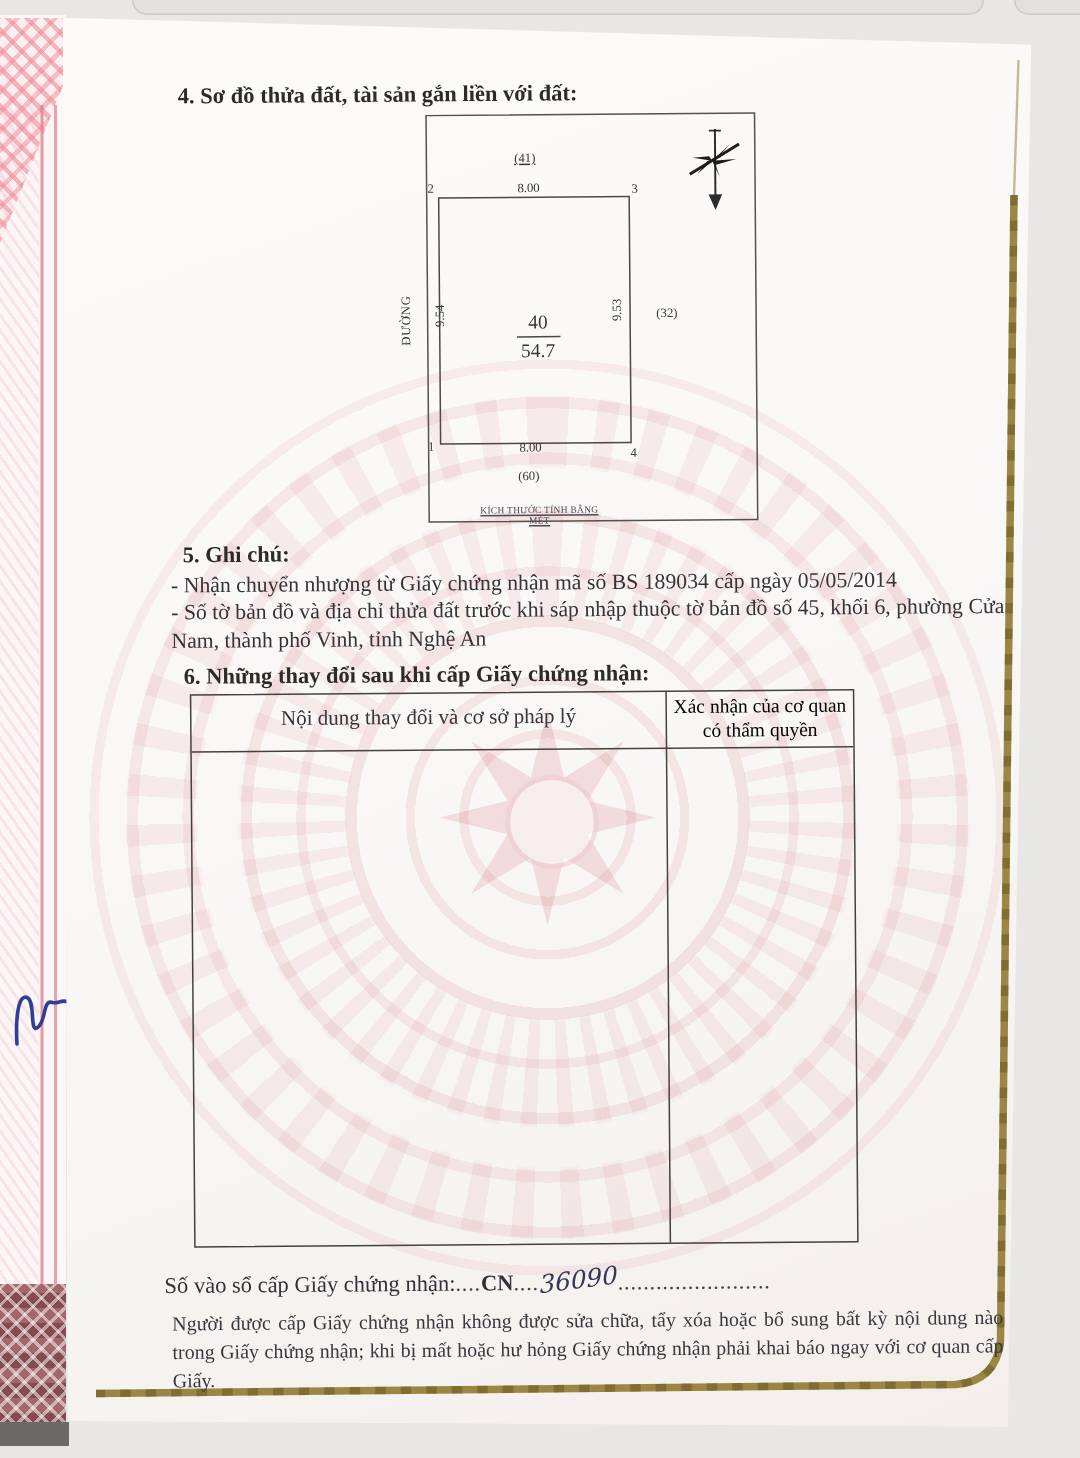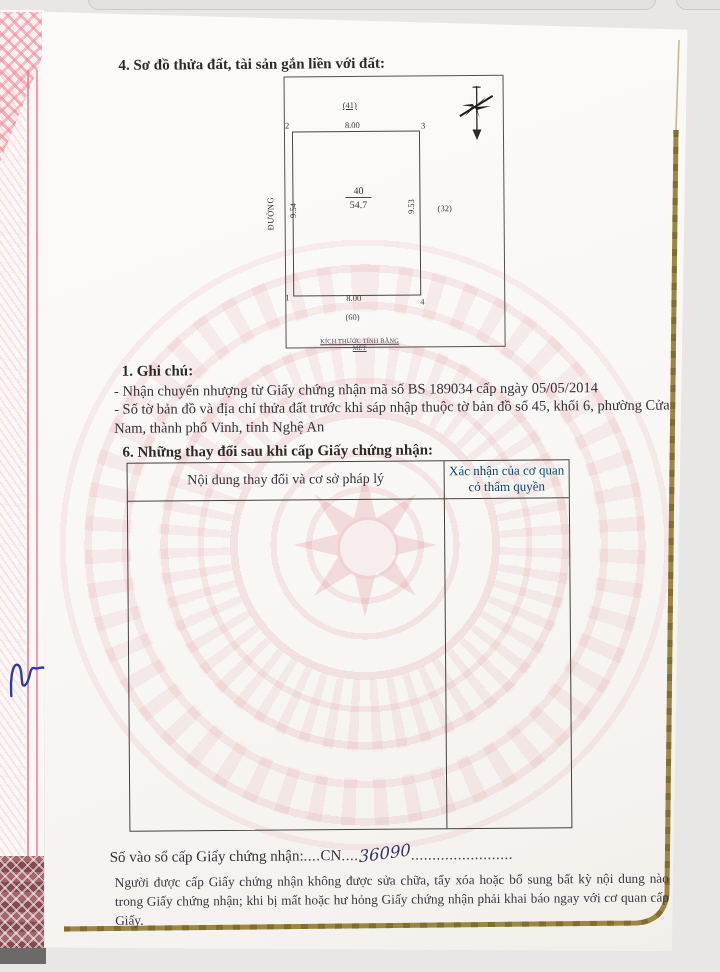--- a/index.html
+++ b/index.html
@@ -58,45 +58,45 @@
     mask:radial-gradient(closest-side, transparent 0 43%, #000 44% 66%, transparent 67% 75%, #000 76% 90%, transparent 91%);}
   .wm-star{left:293px;top:473px;width:144px;height:144px;background:rgba(210,110,122,.20);
     clip-path:polygon(50% 0%,57.7% 31.5%,85.4% 14.6%,68.5% 42.3%,100% 50%,68.5% 57.7%,85.4% 85.4%,57.7% 68.5%,50% 100%,42.3% 68.5%,14.6% 85.4%,31.5% 57.7%,0% 50%,31.5% 42.3%,14.6% 14.6%,42.3% 31.5%);}
   .wm-core{left:337px;top:517px;width:56px;height:56px;border-radius:50%;
     border:3px solid rgba(210,110,122,.22);background:rgba(255,255,255,.5);}
 
   
   .content{position:absolute;left:0;top:0;width:720px;height:972px;
     transform:rotate(-0.45deg);transform-origin:360px 520px;}
 
-  .t-bold{font-weight:normal;}
+  .t-bold{font-weight:bold;}
   .sec-title{position:absolute;font-size:15px;font-weight:bold;color:#2e2b27;}
   .body-line{position:absolute;font-size:14.5px;color:#363239;line-height:1.28;}
 
   
   .diagram-frame{position:absolute;left:287px;top:76px;width:218px;height:270px;
     border:1.5px solid #55524e;}
   .plot-rect{position:absolute;left:295px;top:131px;width:126px;height:163px;
     border:1.6px solid #4b4845;}
   .dlabel{position:absolute;font-size:8.5px;color:#3a3733;font-family:"Liberation Serif",serif;}
   .dlabel.rot{transform:rotate(-90deg);transform-origin:center;}
-  .fraction{position:absolute;left:338px;top:185px;width:46px;text-align:center;font-size:10px;color:#3a3733;}
+  .fraction{position:absolute;left:338px;top:207px;width:46px;text-align:center;font-size:13px;color:#3a3733;}
   .fraction .num{display:inline-block;padding:0 8px 1px;border-bottom:1px solid #4b4845;}
   .fraction .den{display:block;padding-top:1px;}
   .scale-note{position:absolute;left:318px;top:337px;width:86px;text-align:center;
     font-size:6.3px;letter-spacing:.2px;color:#4a4a55;text-decoration:underline;}
   .north{position:absolute;left:459px;top:84px;width:42px;height:58px;}
 
   
   .chg-table{position:absolute;left:127px;top:461px;width:441px;height:367px;
     border:1.6px solid #45423e;}
   .chg-divider{position:absolute;left:316px;top:0;width:0;height:100%;border-left:1.4px solid #45423e;}
   .chg-header-row{position:absolute;left:0;top:0;width:100%;height:37px;border-bottom:1.4px solid #45423e;}
   .chg-h1{position:absolute;left:0;top:9px;width:316px;text-align:center;font-size:14px;color:#363239;}
-  .chg-h2{position:absolute;left:318px;top:2px;width:122px;text-align:center;font-size:13px;line-height:1.25;color:#0c4a6e;}
+  .chg-h2{position:absolute;left:318px;top:2px;width:122px;text-align:center;font-size:13px;line-height:1.25;color:#000000;}
 
   
   .serial-line{position:absolute;left:107px;top:845px;font-size:15px;color:#33303a;}
   .dots{color:#44414a;letter-spacing:.5px;}
   .handwritten{display:inline-block;font-family:"DejaVu Serif",serif;font-style:italic;
     font-size:16.5px;color:#35365a;transform:rotate(-7deg) skewX(-6deg) translateY(-1px);}
   .notice{position:absolute;left:112px;top:872px;width:554px;font-size:13.3px;line-height:1.42;
     color:#3a3740;text-align:justify;}
 
   .gold-border{position:absolute;left:0;top:0;width:720px;height:972px;pointer-events:none;}
@@ -168,21 +168,21 @@
     <span class="den">54.7</span>
   </div>
 
   <div class="dlabel" style="left:287px;top:292px;">1</div>
   <div class="dlabel" style="left:422px;top:297px;">4</div>
   <div class="dlabel" style="left:348px;top:293px;">8.00</div>
   <div class="dlabel" style="left:347px;top:312px;">(60)</div>
 
   <div class="scale-note">KÍCH THƯỚC TÍNH BẰNG MÉT</div>
 
-  <div class="sec-title" style="left:123px;top:361px;">1. Ghi chú:</div>
+  <div class="sec-title" style="left:123px;top:361px;">5. Ghi chú:</div>
   <div class="body-line" style="left:115px;top:380px;width:558px;">- Nhận chuyển nhượng từ Giấy chứng nhận mã số BS 189034 cấp ngày 05/05/2014</div>
   <div class="body-line" style="left:115px;top:398px;width:556px;">- Số tờ bản đồ và địa chỉ thửa đất trước khi sáp nhập thuộc tờ bản đồ số 45, khối 6, phường Cửa Nam, thành phố Vinh, tỉnh Nghệ An</div>
 
   <div class="sec-title" style="left:123px;top:442px;">6. Những thay đổi sau khi cấp Giấy chứng nhận:</div>
 
   <div class="chg-table">
     <div class="chg-divider"></div>
     <div class="chg-header-row"></div>
     <div class="chg-h1">Nội dung thay đổi và cơ sở pháp lý</div>
     <div class="chg-h2">Xác nhận của cơ quan có thẩm quyền</div>

